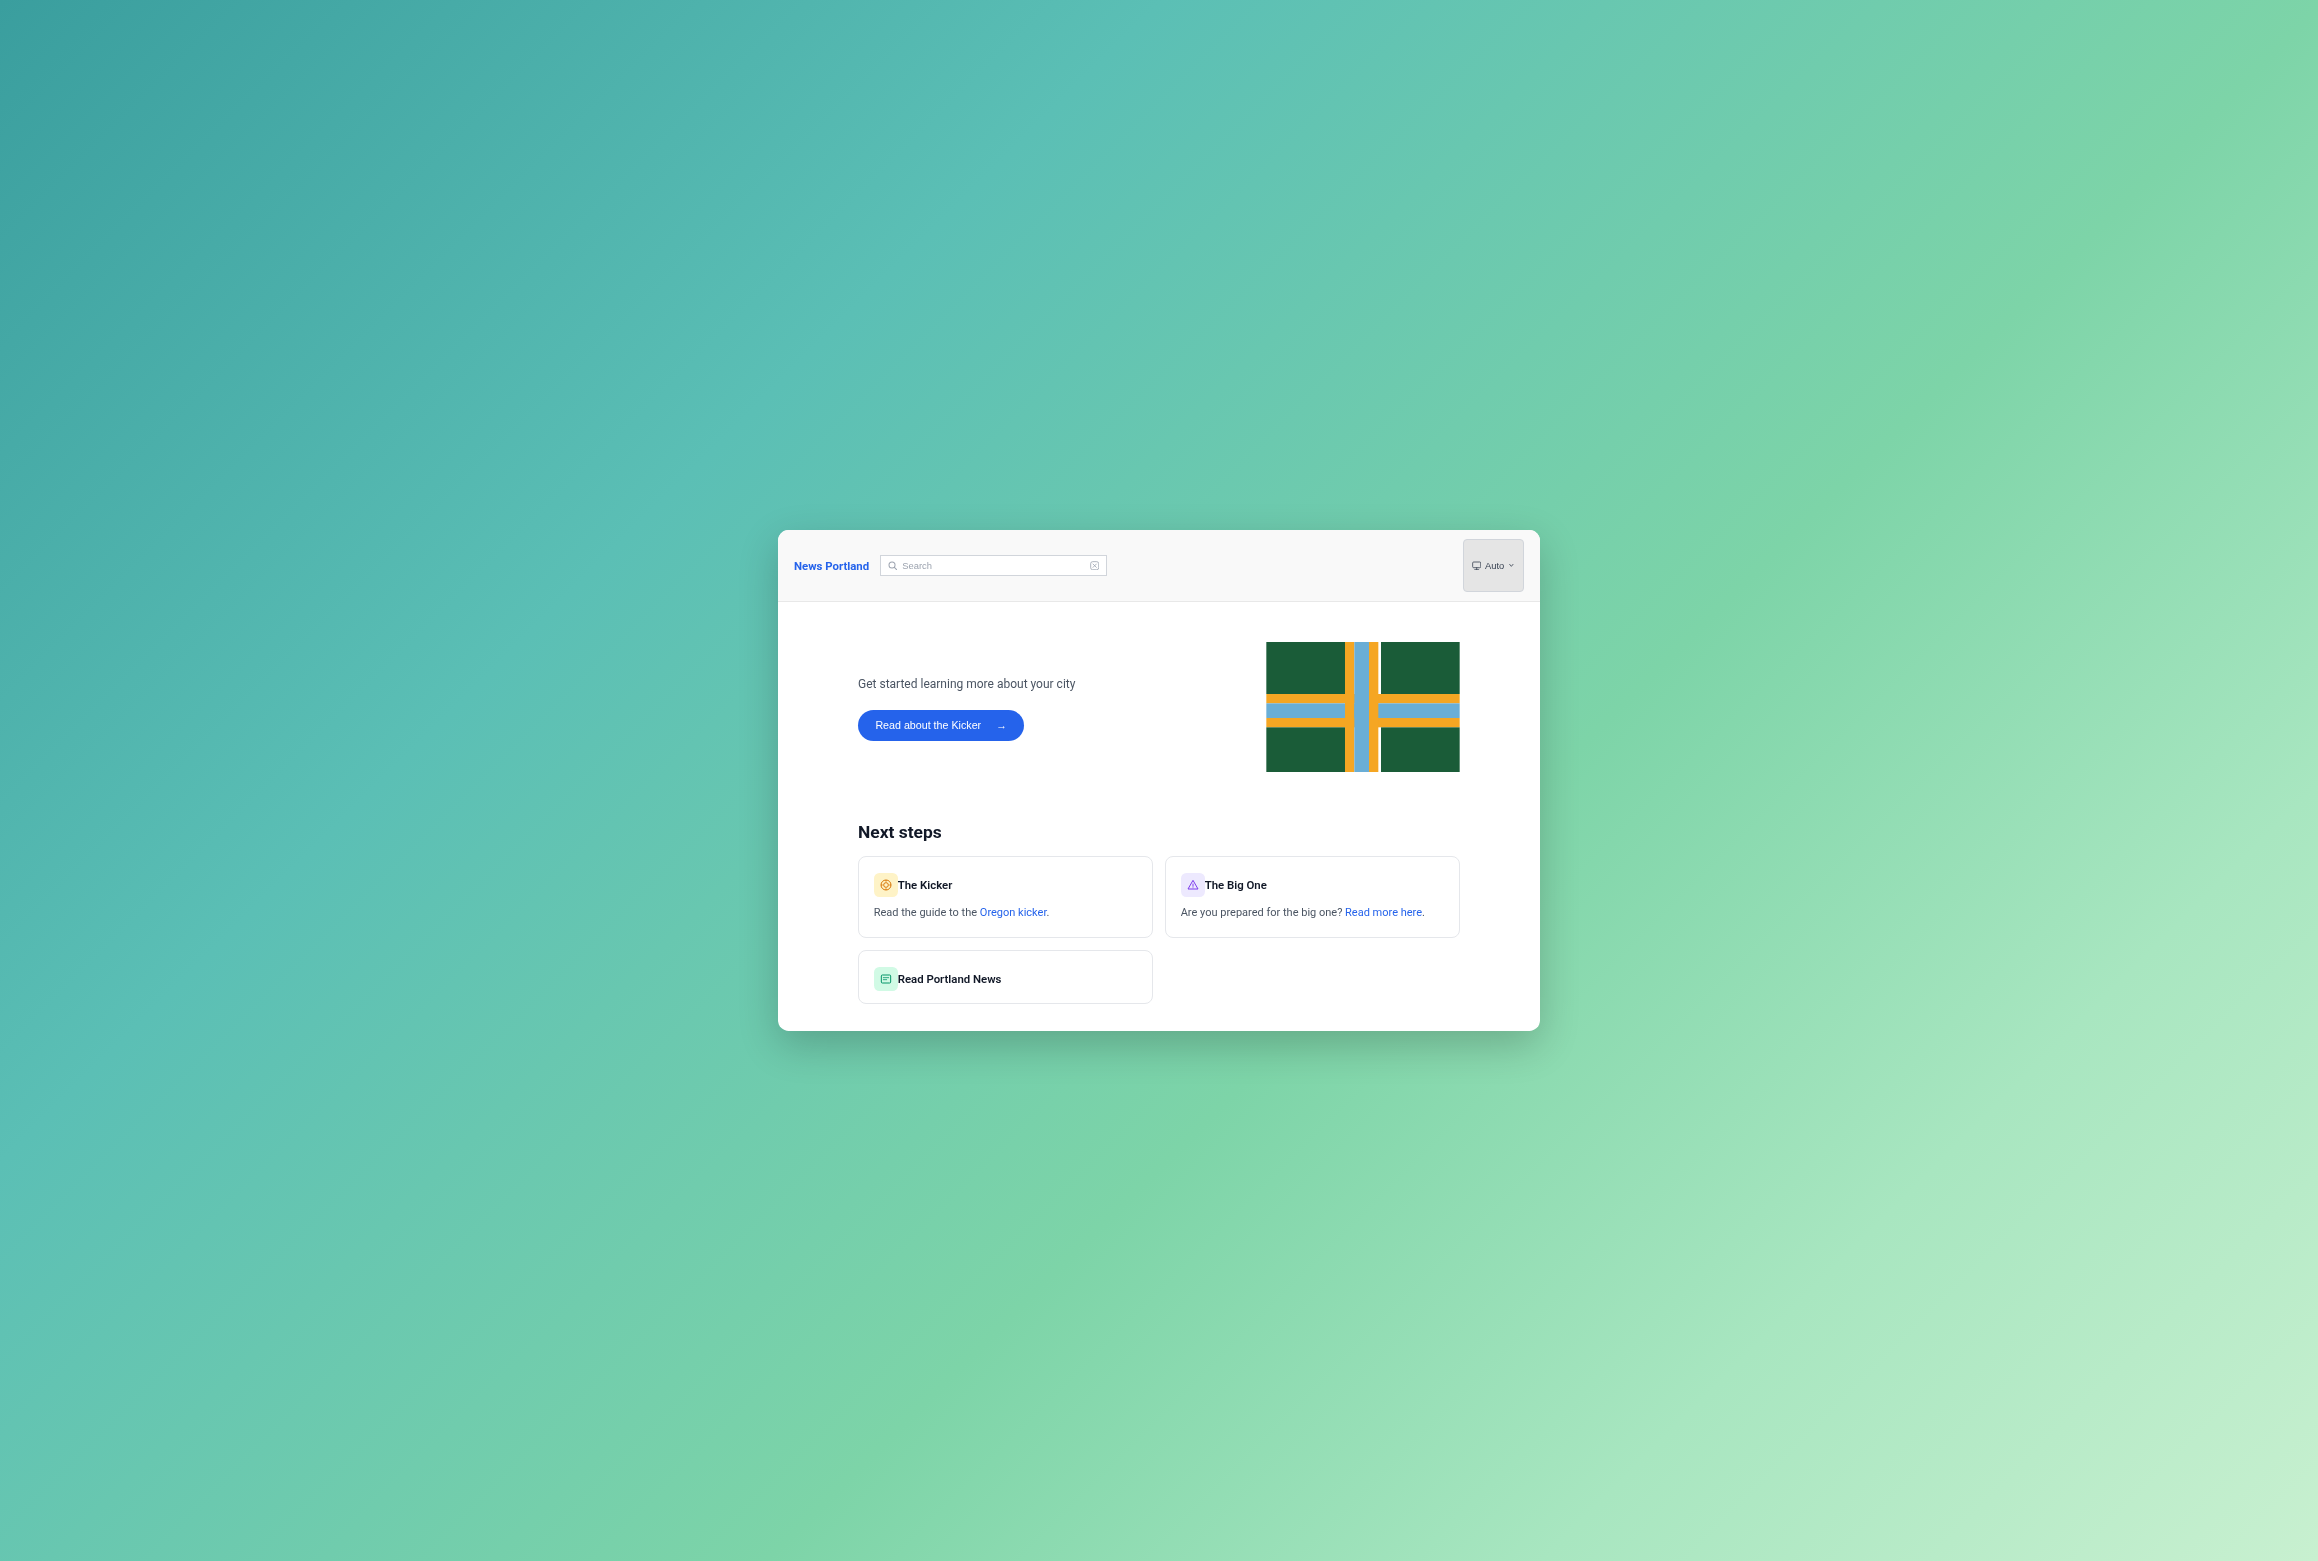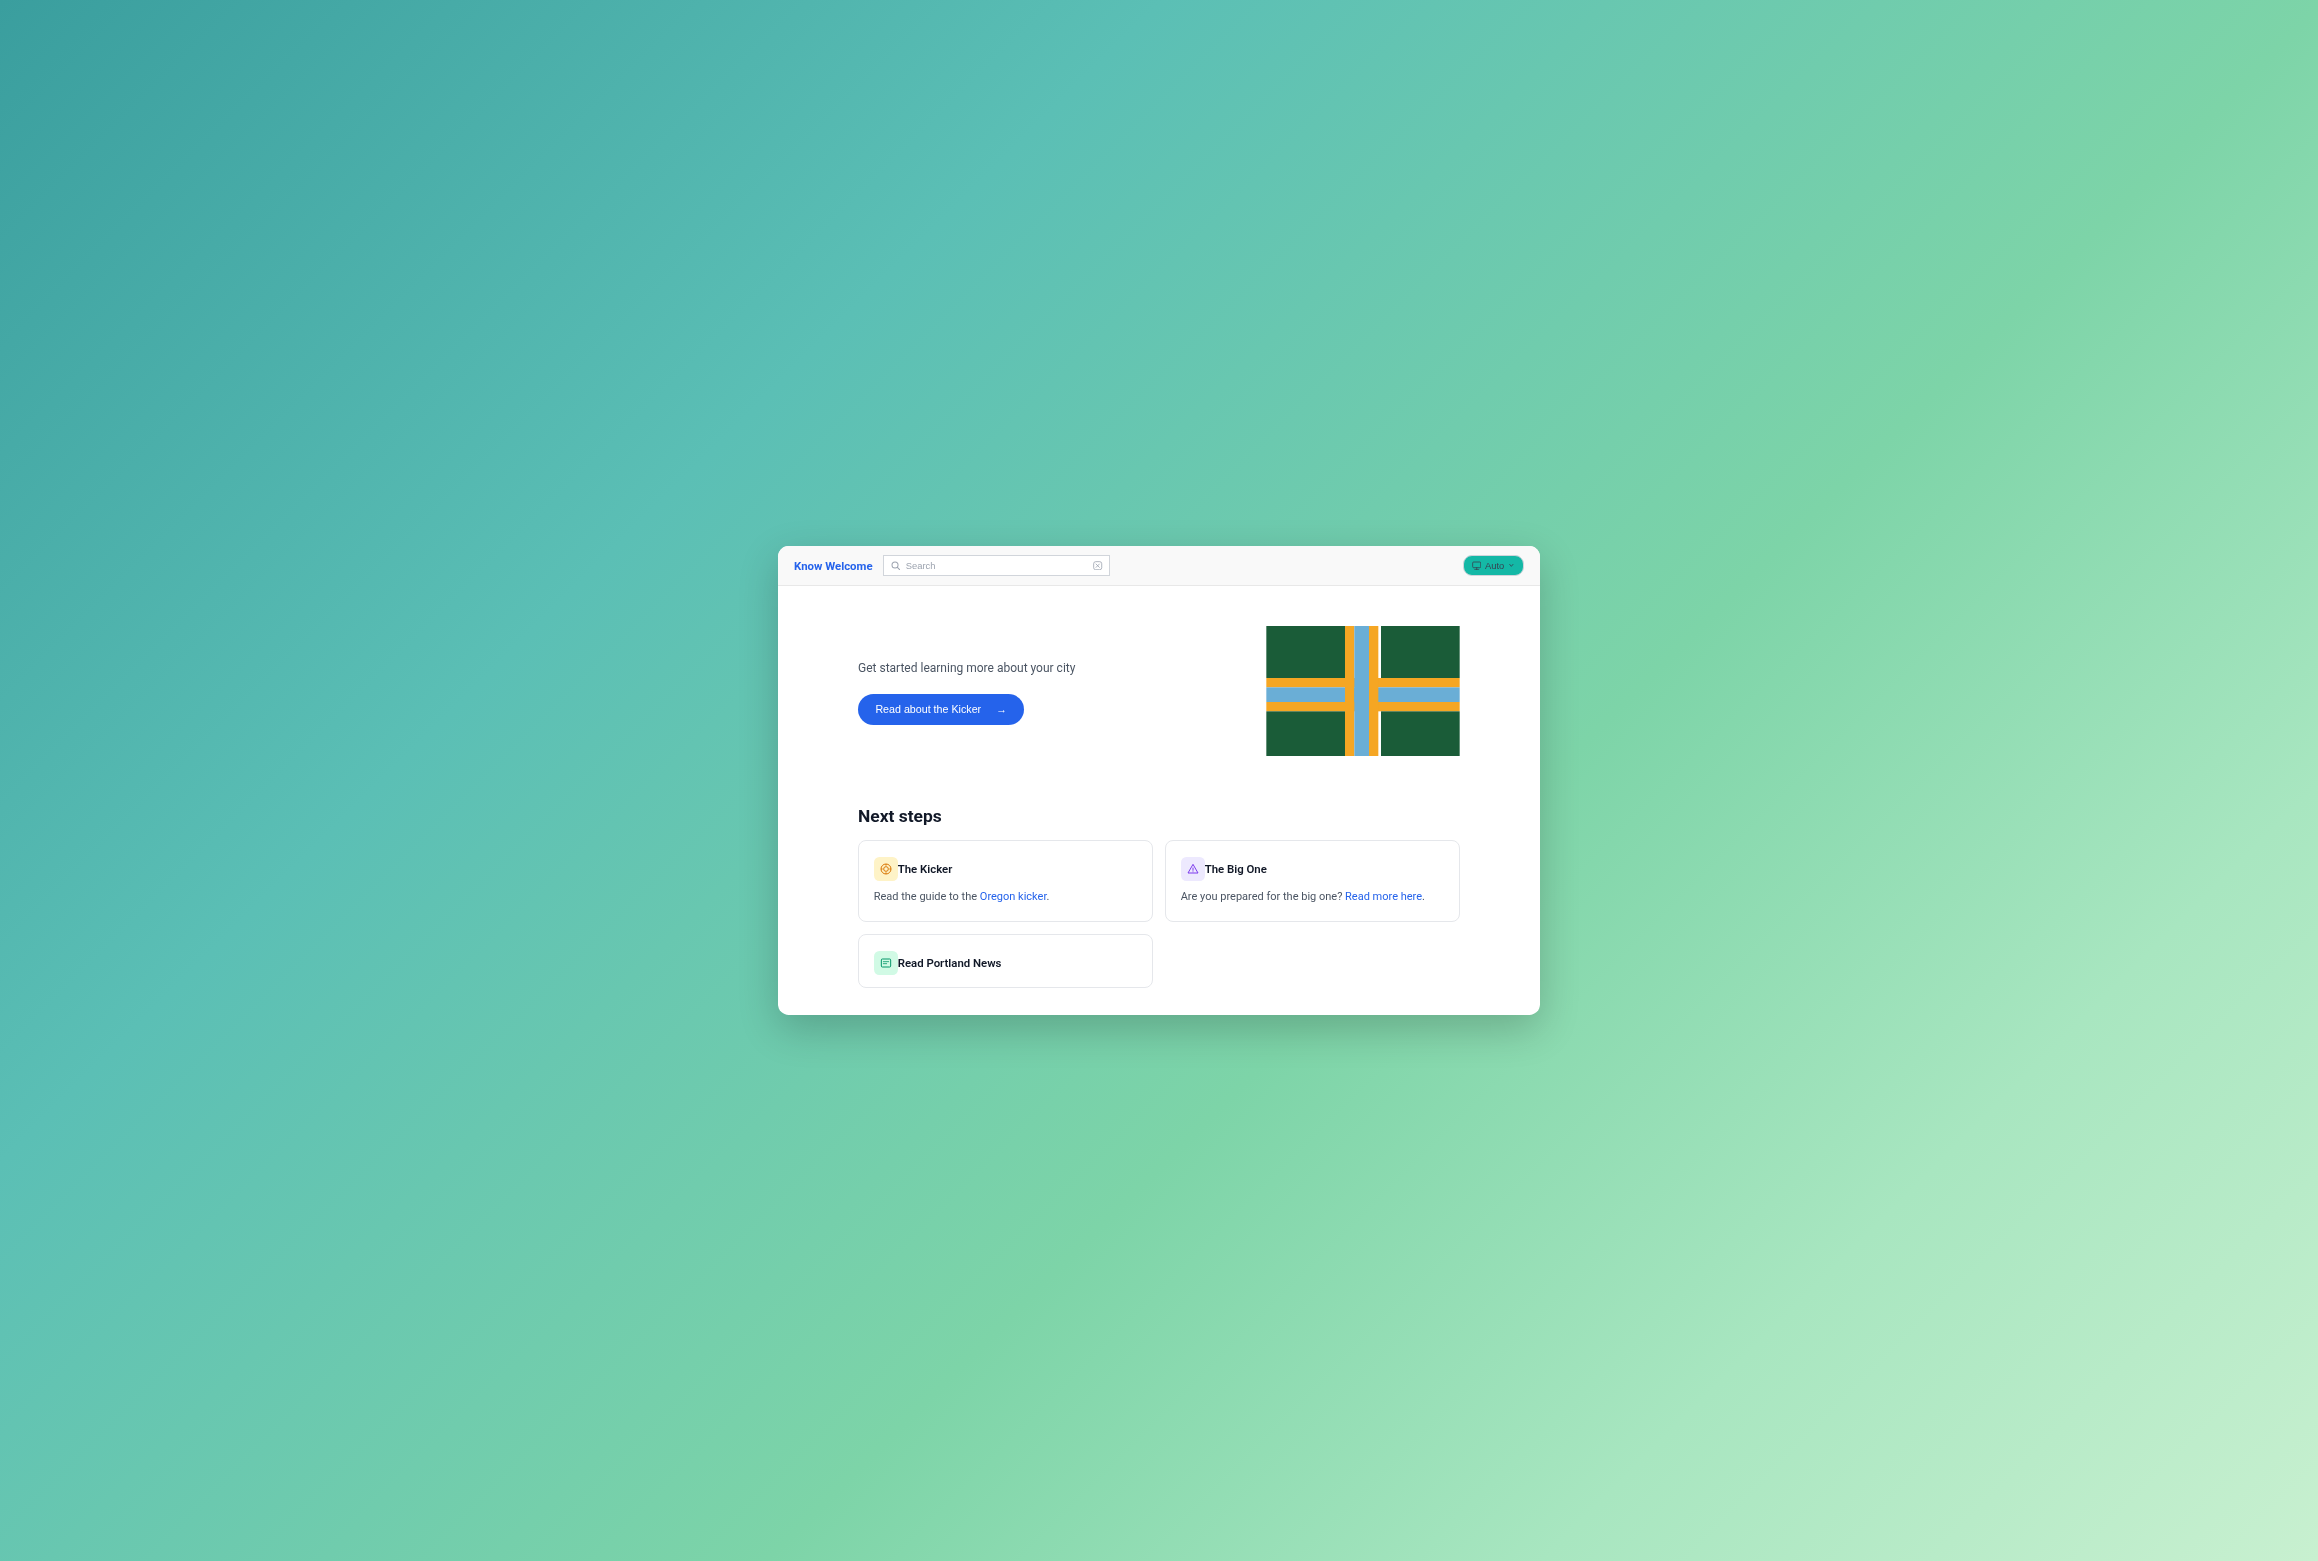--- a/index.html
+++ b/index.html
@@ -79,23 +79,23 @@
       align-items: center;
     }
 
     .navbar-spacer { flex: 1; }
 
     .auto-button {
       display: flex;
       align-items: center;
       gap: 4px;
       border: 0.7px solid #d1d5db;
-      border-radius: 9px;
-      padding: 4px 8px;
-      background: #14b8a6;
+      border-radius: 4px;
+      padding: 20px 8px;
+      background: #e5e5e5;
       font-size: 9.4px;
       color: #374151;
       cursor: pointer;
     }
 
     
     .main-content {
       padding: 40px 80px 27px 80px;
       overflow-y: auto;
     }
@@ -210,21 +210,21 @@
       overflow: hidden;
       max-height: 54px;
     }
   </style>
 </head>
 <body>
 
 <div class="app-window">
 
   <nav class="navbar">
-    <span class="brand">Know Welcome</span>
+    <span class="brand">News Portland</span>
 
     <div class="search-bar">
       <span class="search-icon-wrap">
         <svg width="9.4" height="9.4" viewBox="0 0 14 14" fill="none">
           <circle cx="6" cy="6" r="4.5" stroke="#9ca3af" stroke-width="1.5"></circle>
           <line x1="9.5" y1="9.5" x2="13" y2="13" stroke="#9ca3af" stroke-width="1.5" stroke-linecap="round"></line>
         </svg>
       </span>
       <input class="search-input" type="text" placeholder="Search" style="">
       <span class="search-kbd">

